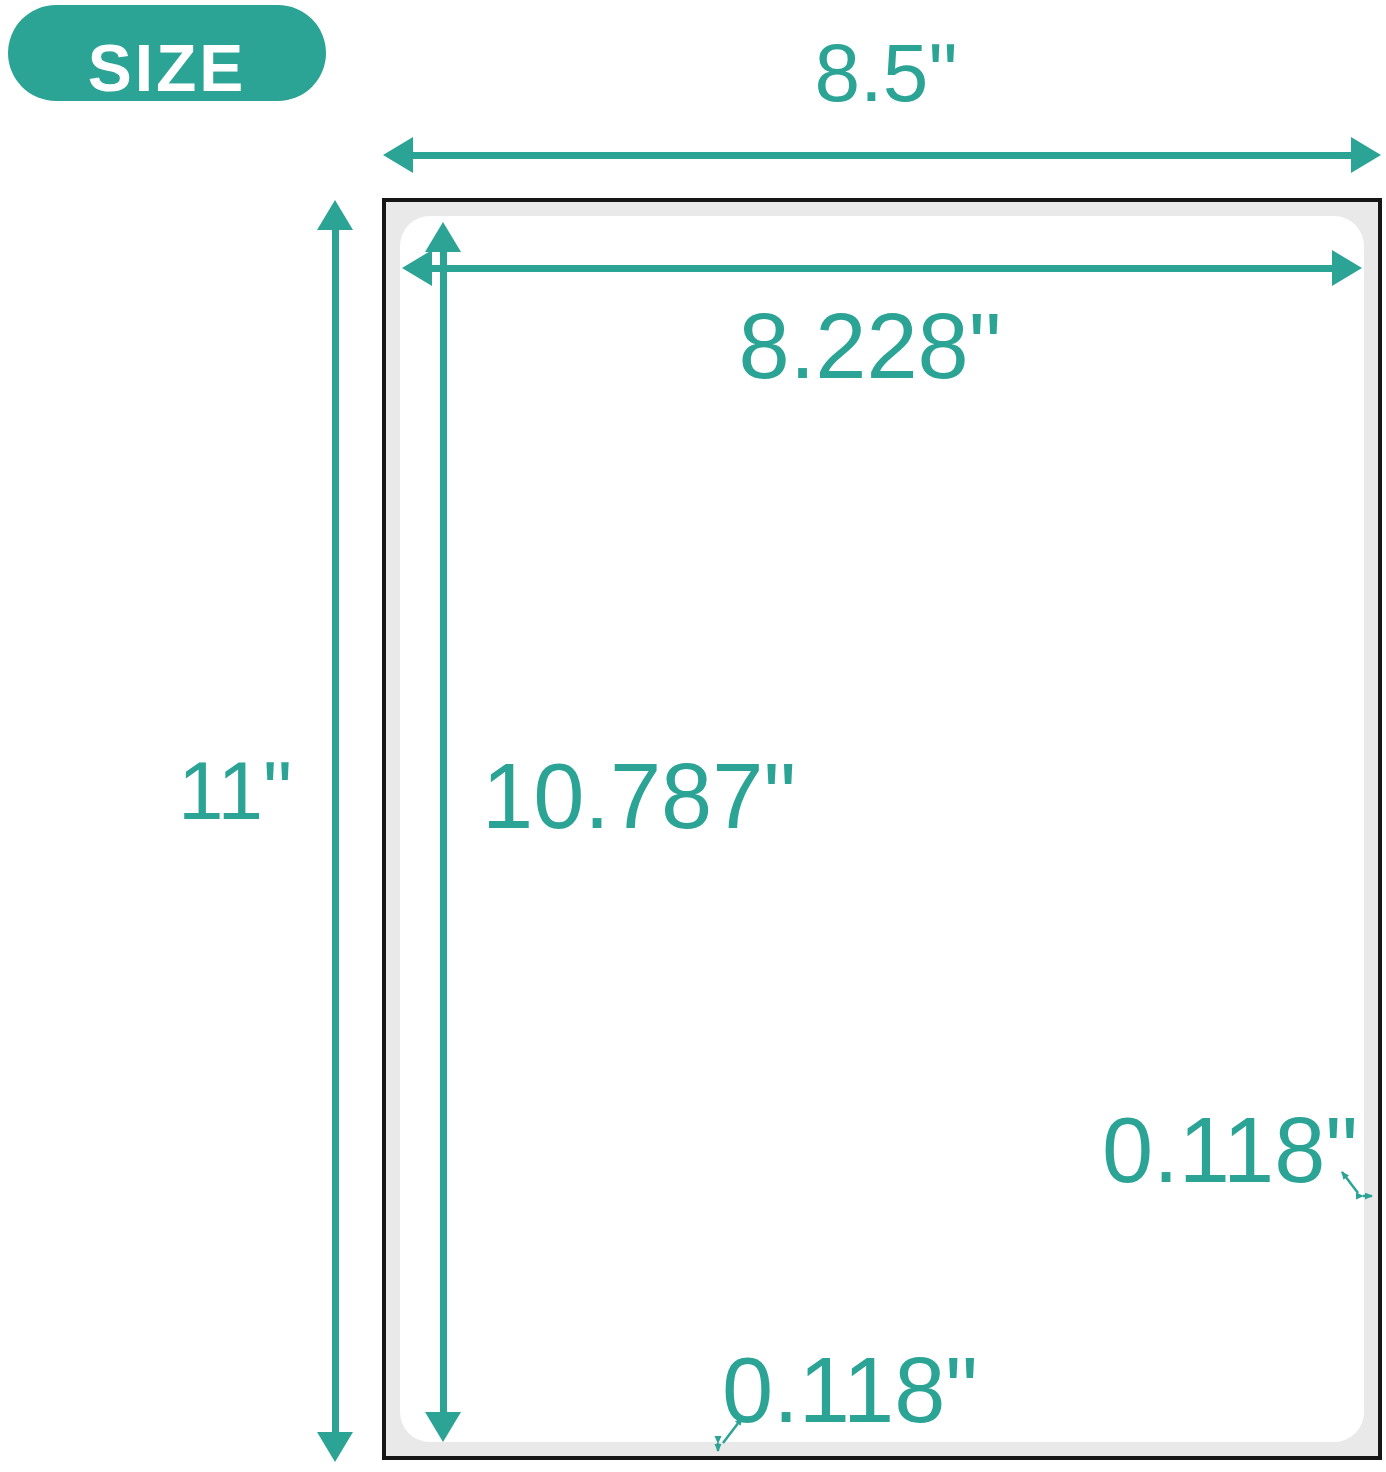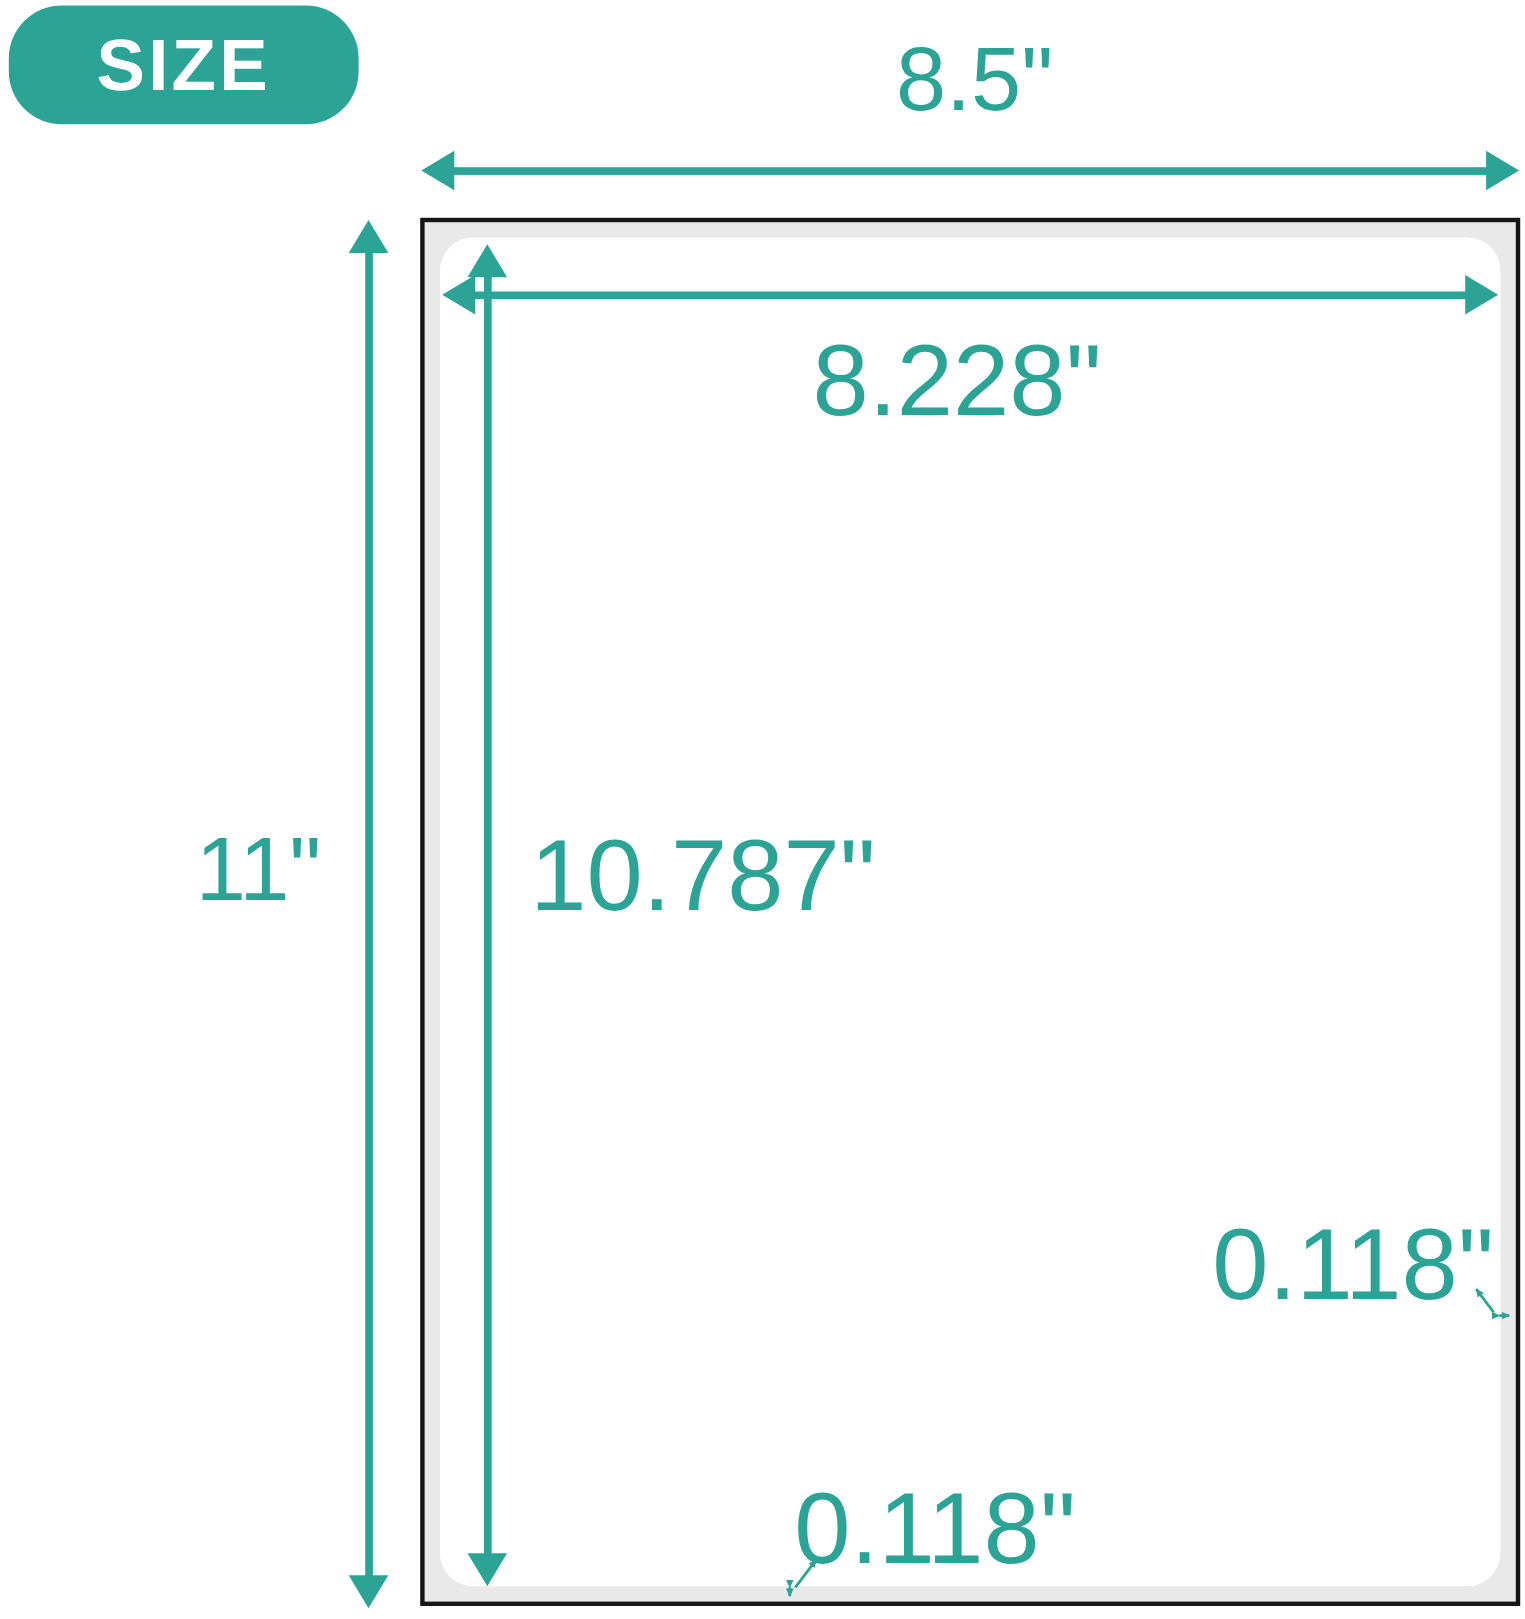--- a/index.html
+++ b/index.html
@@ -15,24 +15,24 @@
   .canvas{
     position:relative;
     width:1386px; height:1472px;
     background:var(--page-background);
     overflow:hidden;
   }
 
   
   .badge{
     position:absolute; left:8px; top:5px;
-    width:318px; height:108px;
+    width:318px; height:96px;
     background:var(--accent);
     border-radius:48px;
-    display:flex; align-items:center; justify-content:center;
+    display:flex; align-items:flex-end; justify-content:center;
   }
   .badge-text{
     color:var(--badge-text);
     font-size:66px; font-weight:bold; letter-spacing:3px;
     line-height:1;
   }
 
   
   .dim{
     position:absolute;

